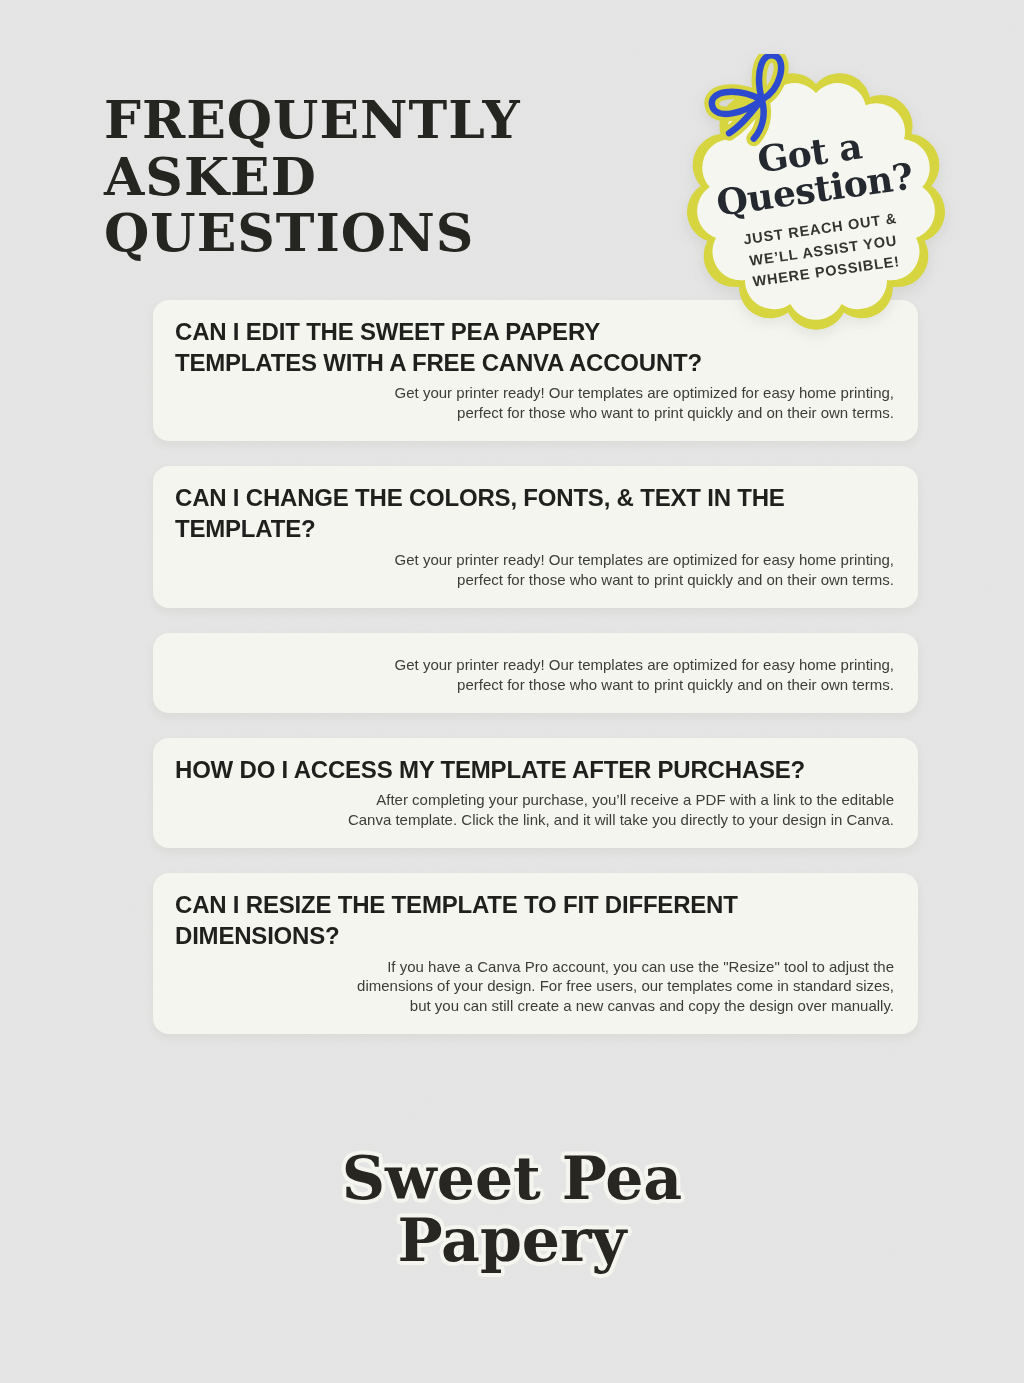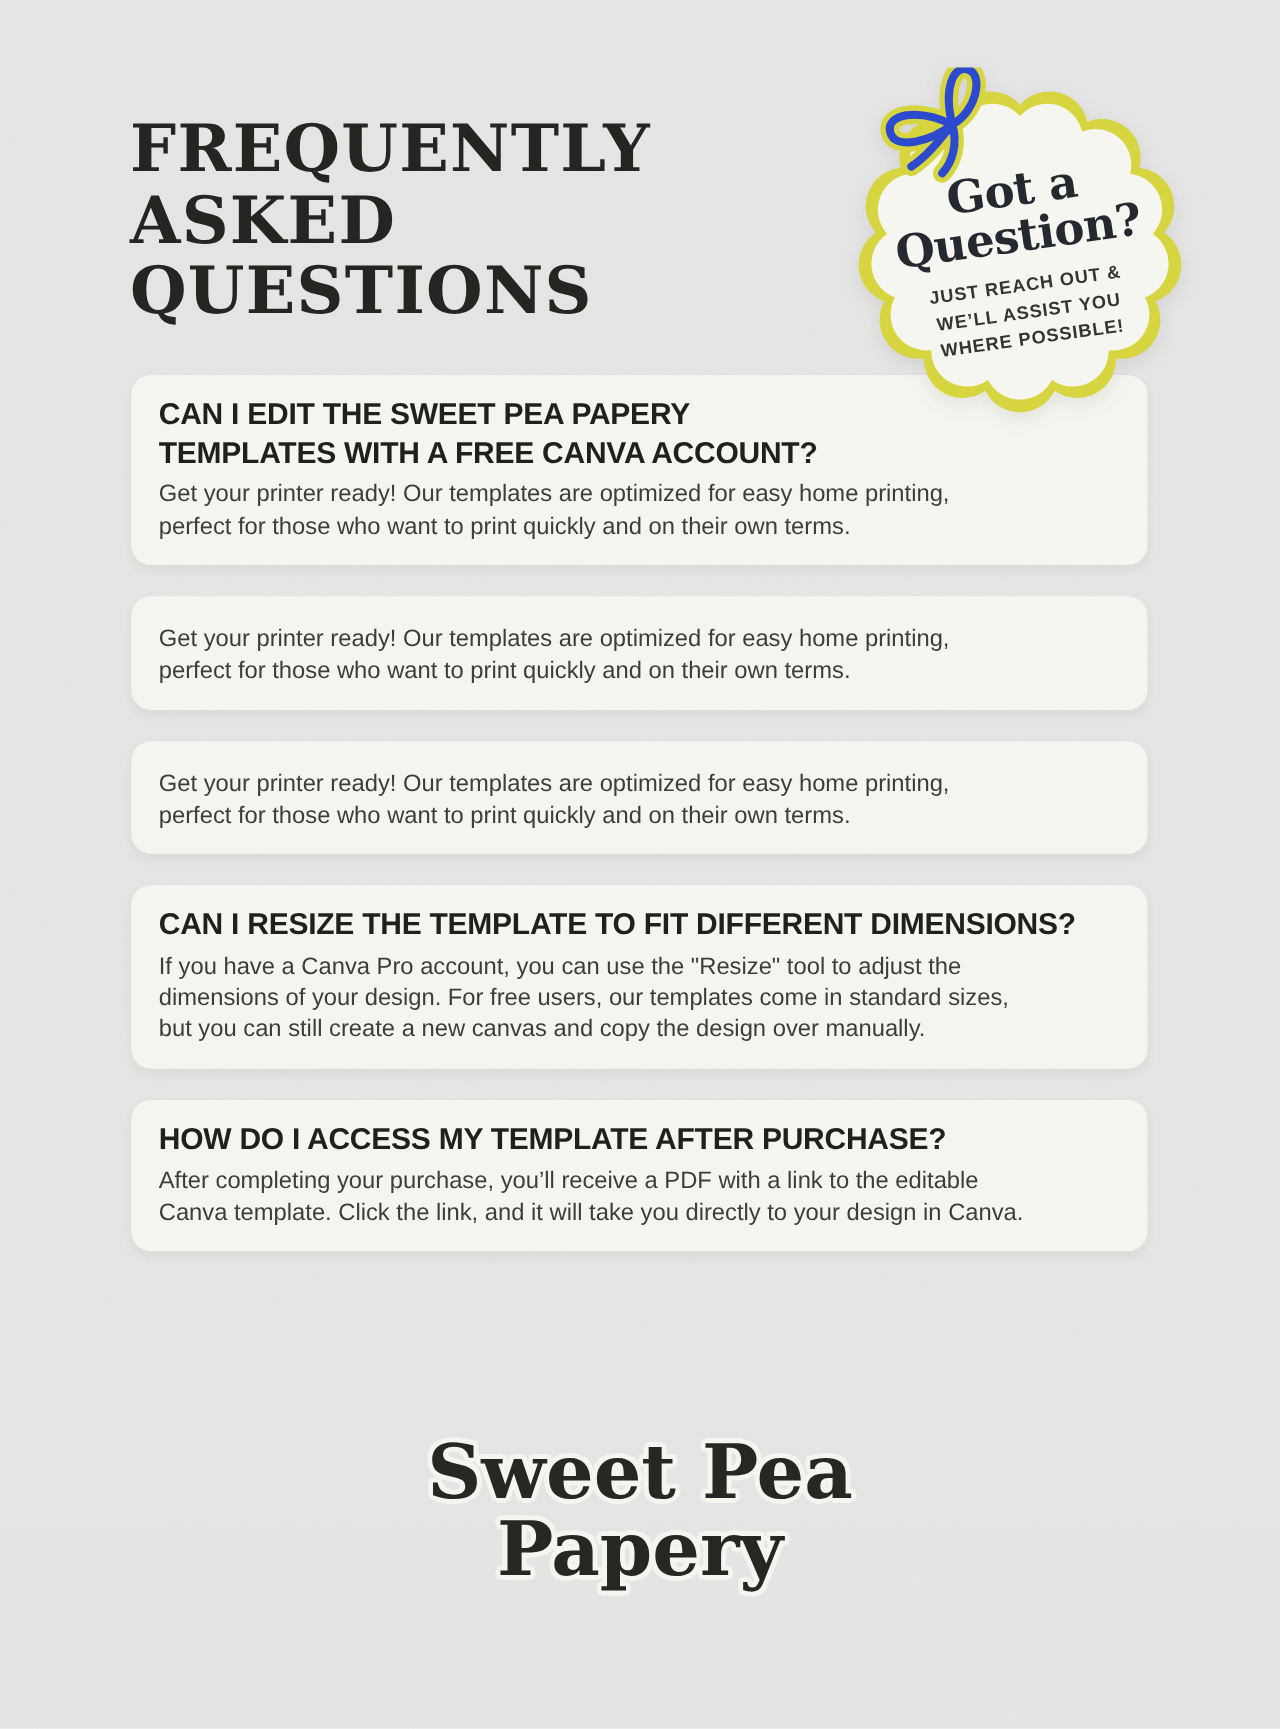--- a/index.html
+++ b/index.html
@@ -47,28 +47,29 @@
     font-size:14.5px; font-weight:700; letter-spacing:0.8px;
     line-height:1.5; color:#33332e; white-space:pre-line;
   }
 
   
   .faq-list { position:absolute; left:105px; top:300px; width:813px; z-index:2; }
   .card {
     background:#f6f6f1; border-radius:16px;
     padding:17px 24px 18px 22px; margin-bottom:25px;
     box-shadow:0 4px 8px rgba(80,80,60,.07);
+    margin-left:48px;
   }
   .card .q {
     font-size:24px; font-weight:700; line-height:1.28;
     letter-spacing:-0.2px; color:#1e1e1c; white-space:pre-line;
   }
   .card .a {
-    margin-top:5px; font-size:19px; line-height:1.33;
-    color:#3b3b38; white-space:pre-line;
+    margin-top:5px; font-size:15px; line-height:1.33;
+    color:#3b3b38; white-space:pre-line;text-align:right;
   }
 
   
   .logo {
     position:absolute; left:0; top:1148px; width:1024px; z-index:2;
     text-align:center;
     font-family:"DejaVu Serif", serif; font-weight:700;
     font-size:60px; line-height:1.03; letter-spacing:0;
     color:#262521; white-space:pre-line;
     text-shadow:
@@ -114,37 +115,38 @@
   </div>
 
   <main class="faq-list">
     <section class="card">
       <h2 class="q">CAN I EDIT THE SWEET PEA PAPERY
 TEMPLATES WITH A FREE CANVA ACCOUNT?</h2>
       <p class="a">Get your printer ready! Our templates are optimized for easy home printing,
 perfect for those who want to print quickly and on their own terms.</p>
     </section>
     <section class="card">
+      <h2 class="q">CAN I CHANGE THE COLORS, FONTS, &amp; TEXT IN THE TEMPLATE?</h2>
       <p class="a">Get your printer ready! Our templates are optimized for easy home printing,
 perfect for those who want to print quickly and on their own terms.</p>
     </section>
     <section class="card">
       <p class="a">Get your printer ready! Our templates are optimized for easy home printing,
 perfect for those who want to print quickly and on their own terms.</p>
     </section>
     <section class="card">
+      <h2 class="q">HOW DO I ACCESS MY TEMPLATE AFTER PURCHASE?</h2>
+      <p class="a">After completing your purchase, you’ll receive a PDF with a link to the editable
+Canva template. Click the link, and it will take you directly to your design in Canva.</p>
+    </section>
+    <section class="card">
       <h2 class="q">CAN I RESIZE THE TEMPLATE TO FIT DIFFERENT DIMENSIONS?</h2>
       <p class="a">If you have a Canva Pro account, you can use the "Resize" tool to adjust the
 dimensions of your design. For free users, our templates come in standard sizes,
 but you can still create a new canvas and copy the design over manually.</p>
-    </section>
-    <section class="card">
-      <h2 class="q">HOW DO I ACCESS MY TEMPLATE AFTER PURCHASE?</h2>
-      <p class="a">After completing your purchase, you’ll receive a PDF with a link to the editable
-Canva template. Click the link, and it will take you directly to your design in Canva.</p>
     </section>
   </main>
 
   <div class="logo">Sweet Pea
 Papery</div>
 
   <svg class="noise">
     <filter id="paperNoise">
       <feTurbulence type="fractalNoise" baseFrequency="0.85" numOctaves="2" stitchTiles="stitch"></feTurbulence>
       <feColorMatrix type="matrix" values="0 0 0 0 0.45  0 0 0 0 0.45  0 0 0 0 0.40  0 0 0 0.05 0"></feColorMatrix>

